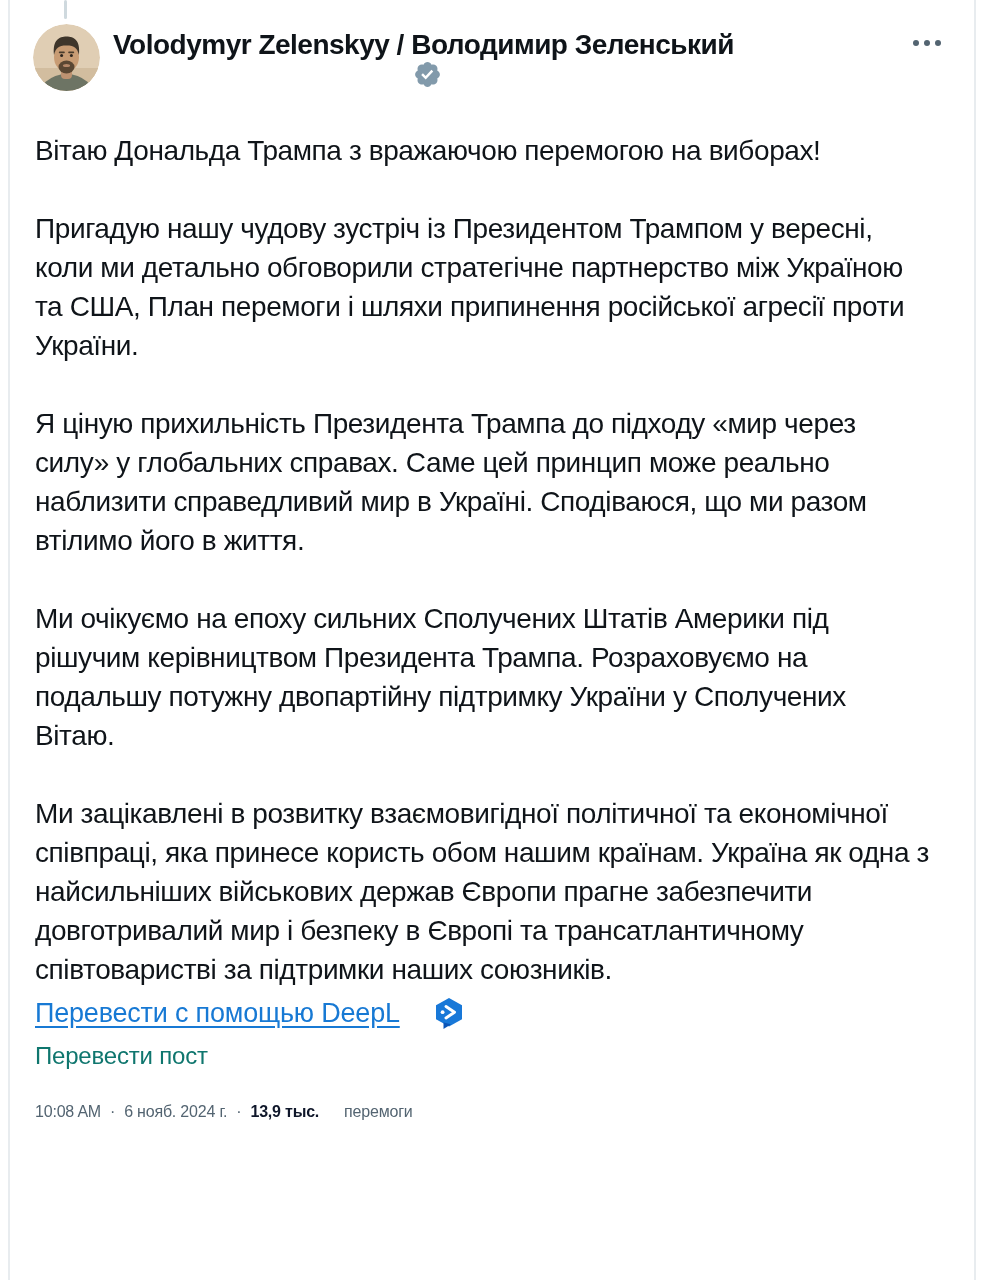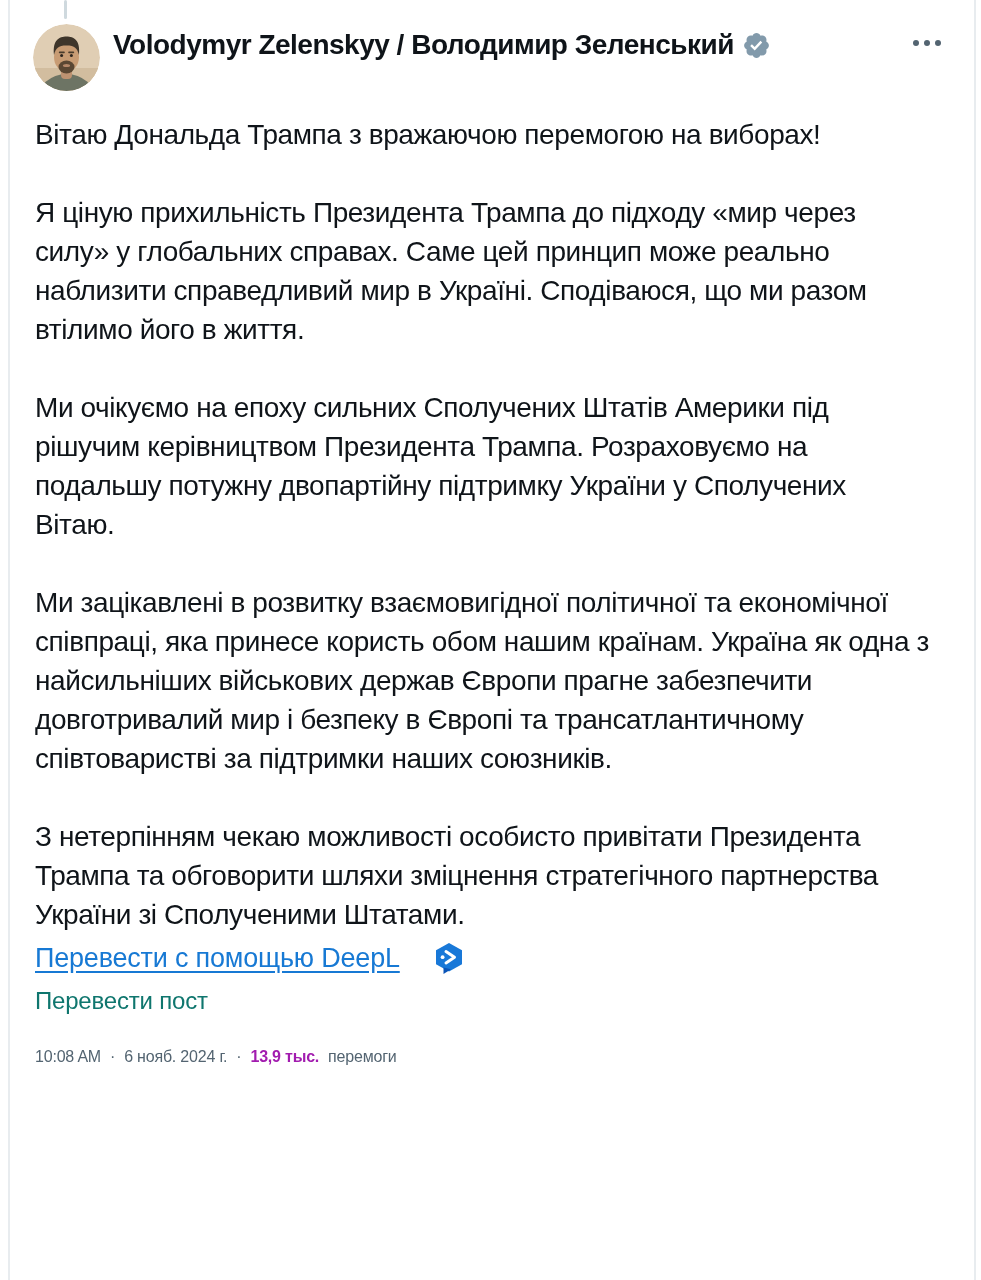--- a/index.html
+++ b/index.html
@@ -15,53 +15,53 @@
   .edge-border.left{left:8px;}
   .edge-border.right{left:974px;}
   .thread-line{position:absolute;left:64px;top:0;width:3px;height:19px;background:#cfd9de;border-radius:2px;}
   .content{position:relative;padding:24px 6px 0 35px;}
 
   
   .tweet-header{display:flex;align-items:flex-start;}
   .avatar{width:67px;height:67px;border-radius:50%;overflow:hidden;flex:0 0 auto;margin-left:-2px;cursor:pointer;}
   .avatar svg{display:block;}
   .id-block{margin-left:13px;padding-top:6px;min-width:0;}
-  .name-row{display:flex;align-items:center;}
+  .name-row{display:flex;align-items:center;flex-direction:column;}
   .display-name{
     font-weight:700;font-size:28px;line-height:30px;letter-spacing:-0.5px;
     color:#0f1419;white-space:nowrap;cursor:pointer;
   }
   .badge{margin-left:8px;display:inline-flex;cursor:pointer;}
   .handle{font-size:27px;line-height:32px;color:#536471;margin-top:2px;cursor:pointer;}
   .more{margin-left:auto;margin-right:30px;margin-top:12px;display:flex;gap:5px;cursor:pointer;padding:4px;}
   .more .dot{width:6px;height:6px;border-radius:50%;background:#536471;}
 
   
-  .post-body{margin-top:24px;}
+  .post-body{margin-top:40px;}
   .post-body p{
     margin:0 0 39px 0;
     font-size:28px;line-height:39px;letter-spacing:-0.4px;
     color:#0f1419;white-space:pre;
   }
   .post-body p:last-child{margin-bottom:0;}
 
   
   .deepl-row{margin-top:8px;display:flex;align-items:center;gap:24px;}
   .deepl-link{
     font-size:27px;line-height:31px;letter-spacing:-0.2px;
     color:#1779d4;text-decoration:underline;text-underline-offset:4px;cursor:pointer;
   }
   .deepl-icon{margin-left:10px;display:inline-flex;cursor:pointer;}
   .translate-post-row{margin-top:10px;}
   .translate-post{font-size:24px;line-height:34px;letter-spacing:-0.2px;color:#0f766e;text-decoration:none;cursor:pointer;}
 
   
   .meta{margin-top:22px;font-size:16px;line-height:34px;letter-spacing:-0.2px;color:#536471;display:flex;align-items:baseline;}
   .meta .dot-sep{margin:0 9px;}
-  .meta .views-count{font-weight:700;color:#a21caf;margin-right:9px;}
+  .meta .views-count{font-weight:700;color:#0f172a;margin-right:25px;}
 </style>
 </head>
 <body>
 
 <div class="page">
   <div class="edge-border left"></div>
   <div class="edge-border right"></div>
   <div class="thread-line"></div>
 
   <div class="content">
@@ -104,36 +104,37 @@
 
       <div class="more">
         <span class="dot"></span>
         <span class="dot"></span>
         <span class="dot"></span>
       </div>
     </div>
 
     <div class="post-body">
       <p>Вітаю Дональда Трампа з вражаючою перемогою на виборах!</p>
+      <p>Пригадую нашу чудову зустріч із Президентом Трампом у вересні,
+коли ми детально обговорили стратегічне партнерство між Україною
+та США, План перемоги і шляхи припинення російської агресії проти
+України.</p>
       <p>Я ціную прихильність Президента Трампа до підходу «мир через
 силу» у глобальних справах. Саме цей принцип може реально
 наблизити справедливий мир в Україні. Сподіваюся, що ми разом
 втілимо його в життя.</p>
       <p>Ми очікуємо на епоху сильних Сполучених Штатів Америки під
 рішучим керівництвом Президента Трампа. Розраховуємо на
 подальшу потужну двопартійну підтримку України у Сполучених
 Вітаю.</p>
       <p>Ми зацікавлені в розвитку взаємовигідної політичної та економічної
 співпраці, яка принесе користь обом нашим країнам. Україна як одна з
 найсильніших військових держав Європи прагне забезпечити
 довготривалий мир і безпеку в Європі та трансатлантичному
 співтоваристві за підтримки наших союзників.</p>
-      <p>З нетерпінням чекаю можливості особисто привітати Президента
-Трампа та обговорити шляхи зміцнення стратегічного партнерства
-України зі Сполученими Штатами.</p>
     </div>
 
     <div class="deepl-row">
       <a class="deepl-link">Перевести с помощью DeepL</a>
       <span class="deepl-icon">
         <svg width="30" height="32" viewBox="0 0 30 32">
           <polygon points="15,1 28,8.2 28,22.2 15,29.4 2,22.2 2,8.2" fill="#1878d8"></polygon>
           <polygon points="9.5,25.5 9.5,32 17,27.2" fill="#0b55b8"></polygon>
           <circle cx="8.6" cy="15.2" r="1.9" fill="#ffffff"></circle>
           <path d="M12 9.5 L20.5 15.2 L12 20.9" stroke="#ffffff" stroke-width="3" fill="none" stroke-linecap="round" stroke-linejoin="round"></path>

